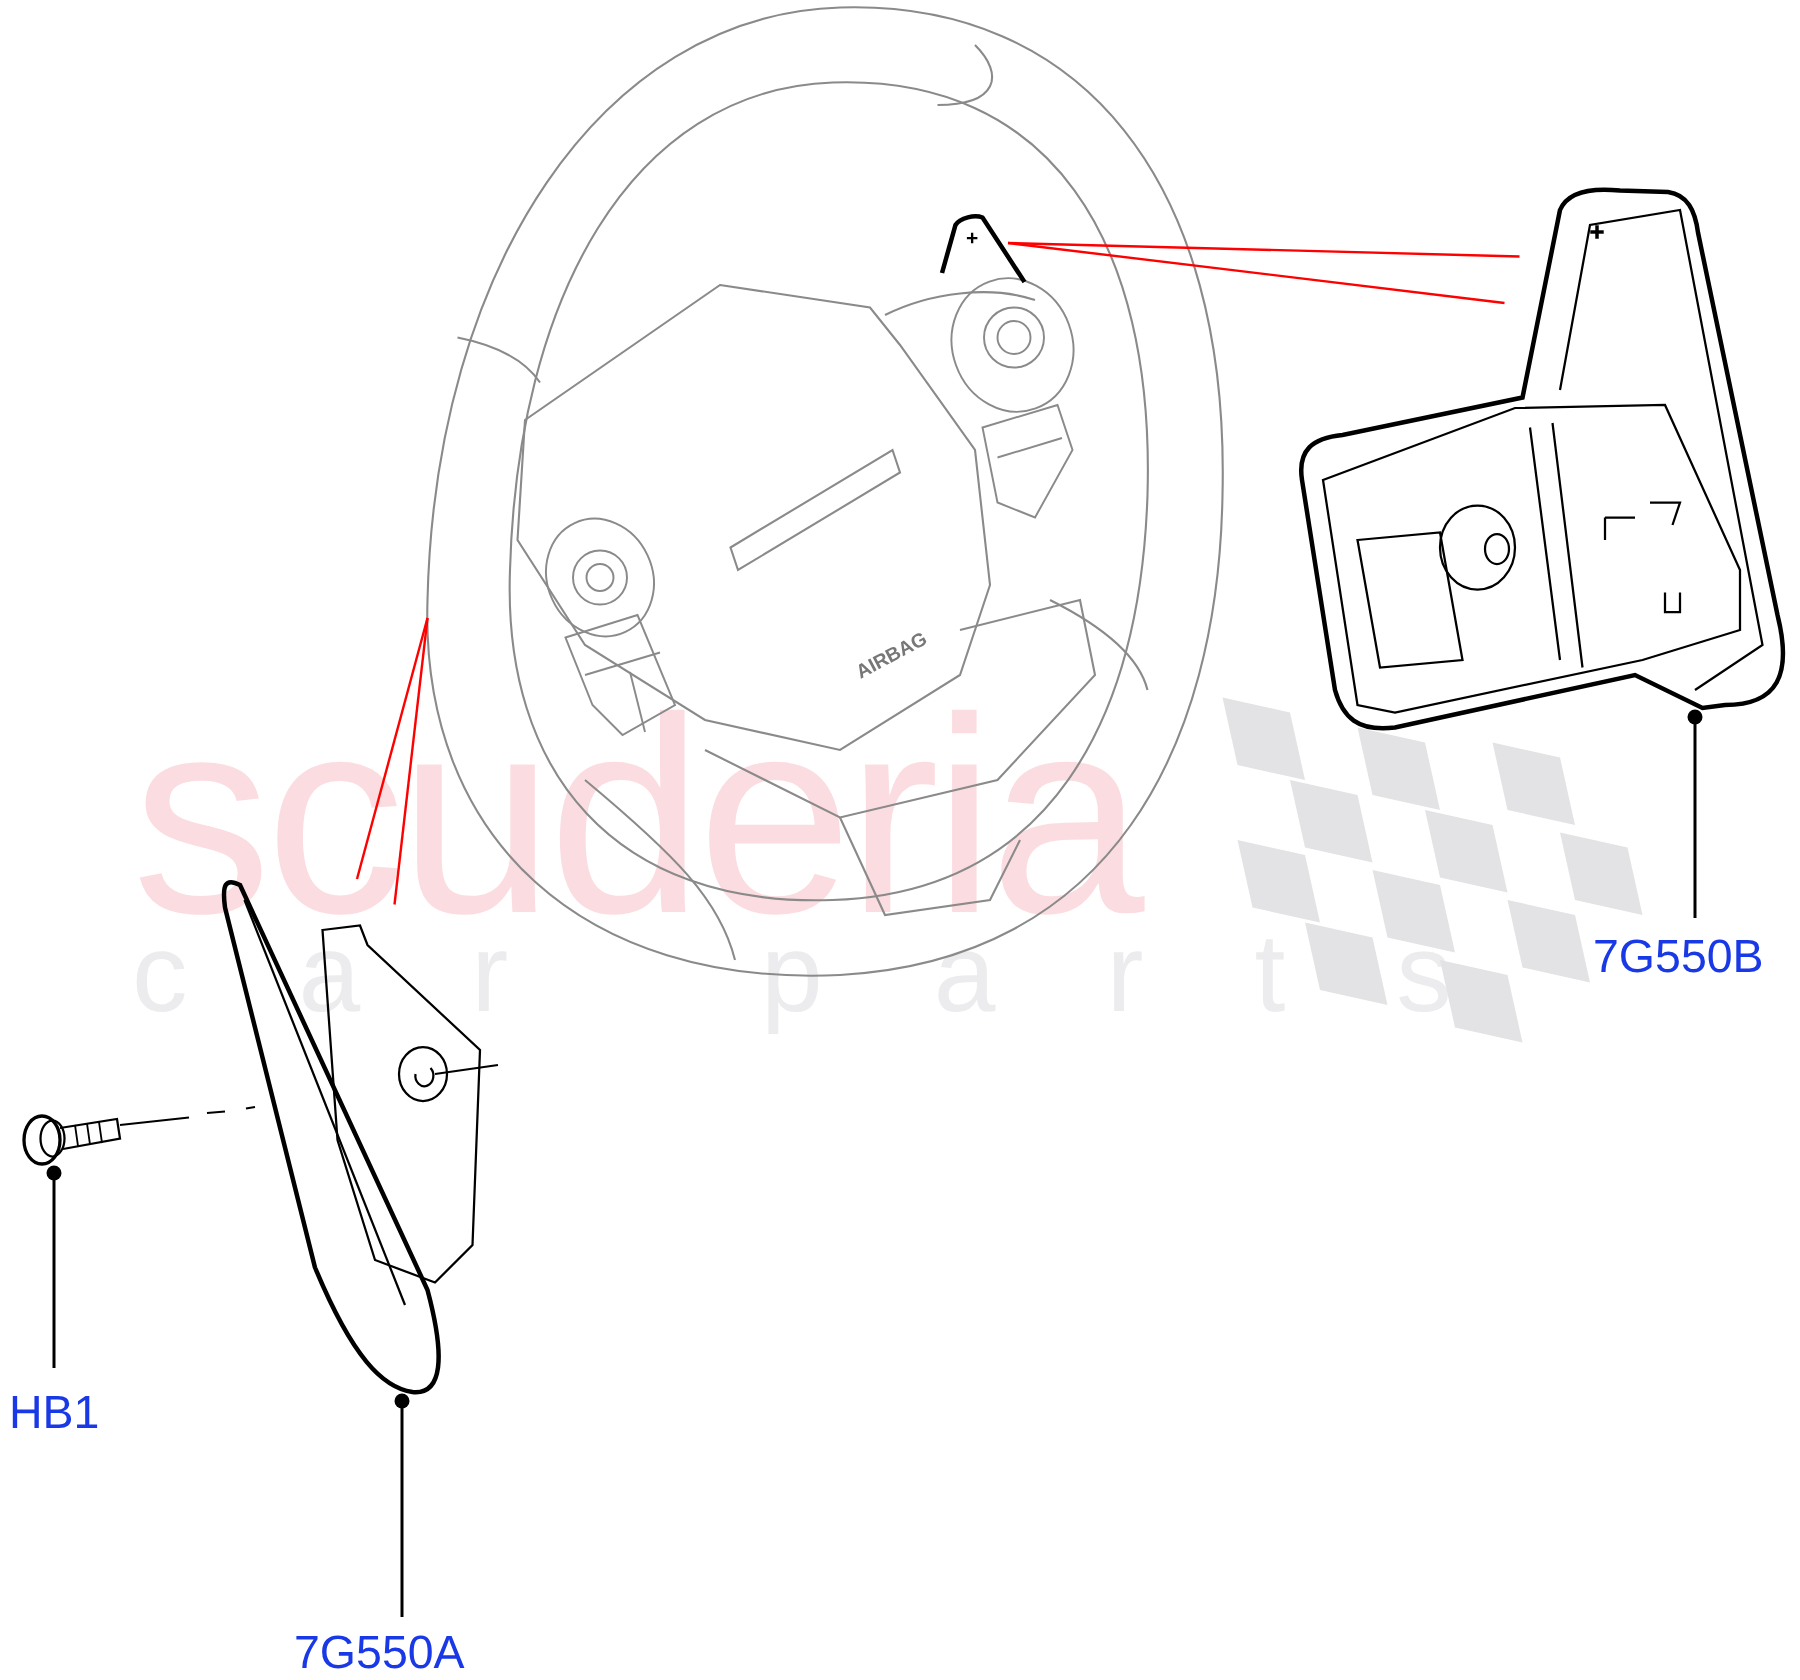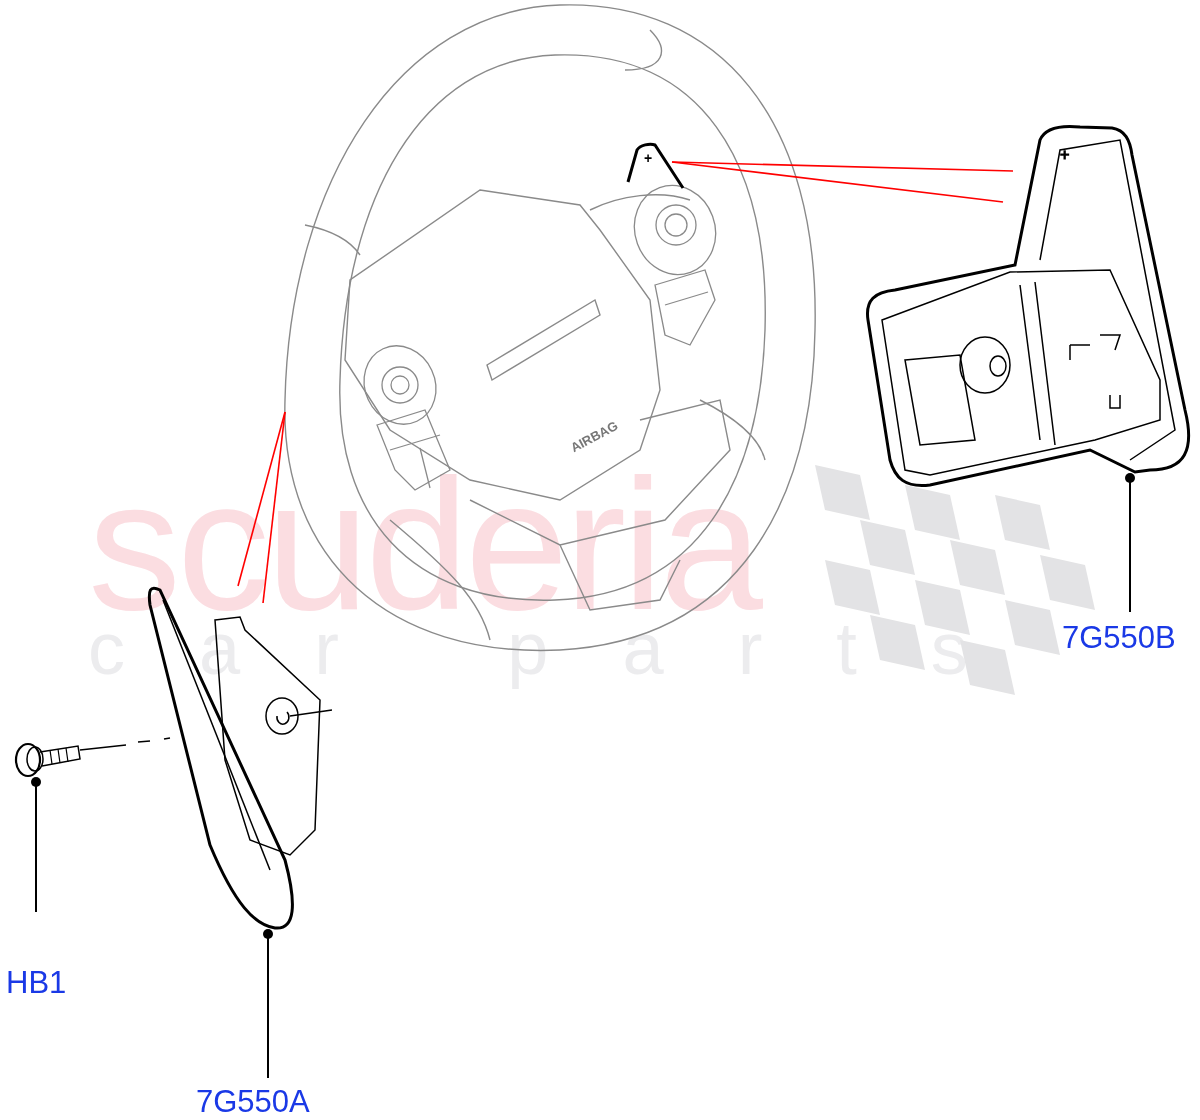--- a/index.html
+++ b/index.html
@@ -6,21 +6,21 @@
   body { width: 1200px; height: 1120px; position: relative; overflow: hidden;
          font-family: "Liberation Sans", sans-serif; }
   #stage { position: absolute; left: 0; top: 0; width: 1200px; height: 1120px; }
   svg { position: absolute; left: 0; top: 0; }
   .wm-main { position: absolute; left: 88px; top: 452px; font-size: 186px; font-weight: normal;
              letter-spacing: -4px; line-height: 1; color: #fbdde1; white-space: nowrap; }
   .wm-sub { position: absolute; left: 88px; top: 612px; font-size: 74px; line-height: 1;
             color: #ececee; white-space: nowrap; letter-spacing: 74px; }
   .callout { position: absolute; font-size: 31px; line-height: 1; color: #1a39e6;
              white-space: nowrap; cursor: pointer; }
-  #lbl-hb1 { left: 6px; top: 926px; margin-top: 41px; }
+  #lbl-hb1 { left: 6px; top: 926px; }
   #lbl-7g550a { left: 196px; top: 1086px; }
   #lbl-7g550b { left: 1062px; top: 622px; }
   .airbag { position: absolute; left: 568px; top: 442px; font-size: 13px; font-weight: bold;
             color: #777; transform: rotate(-28deg); transform-origin: left top; }
 </style>
 </head>
 <body>
 
 <div id="stage">
 

